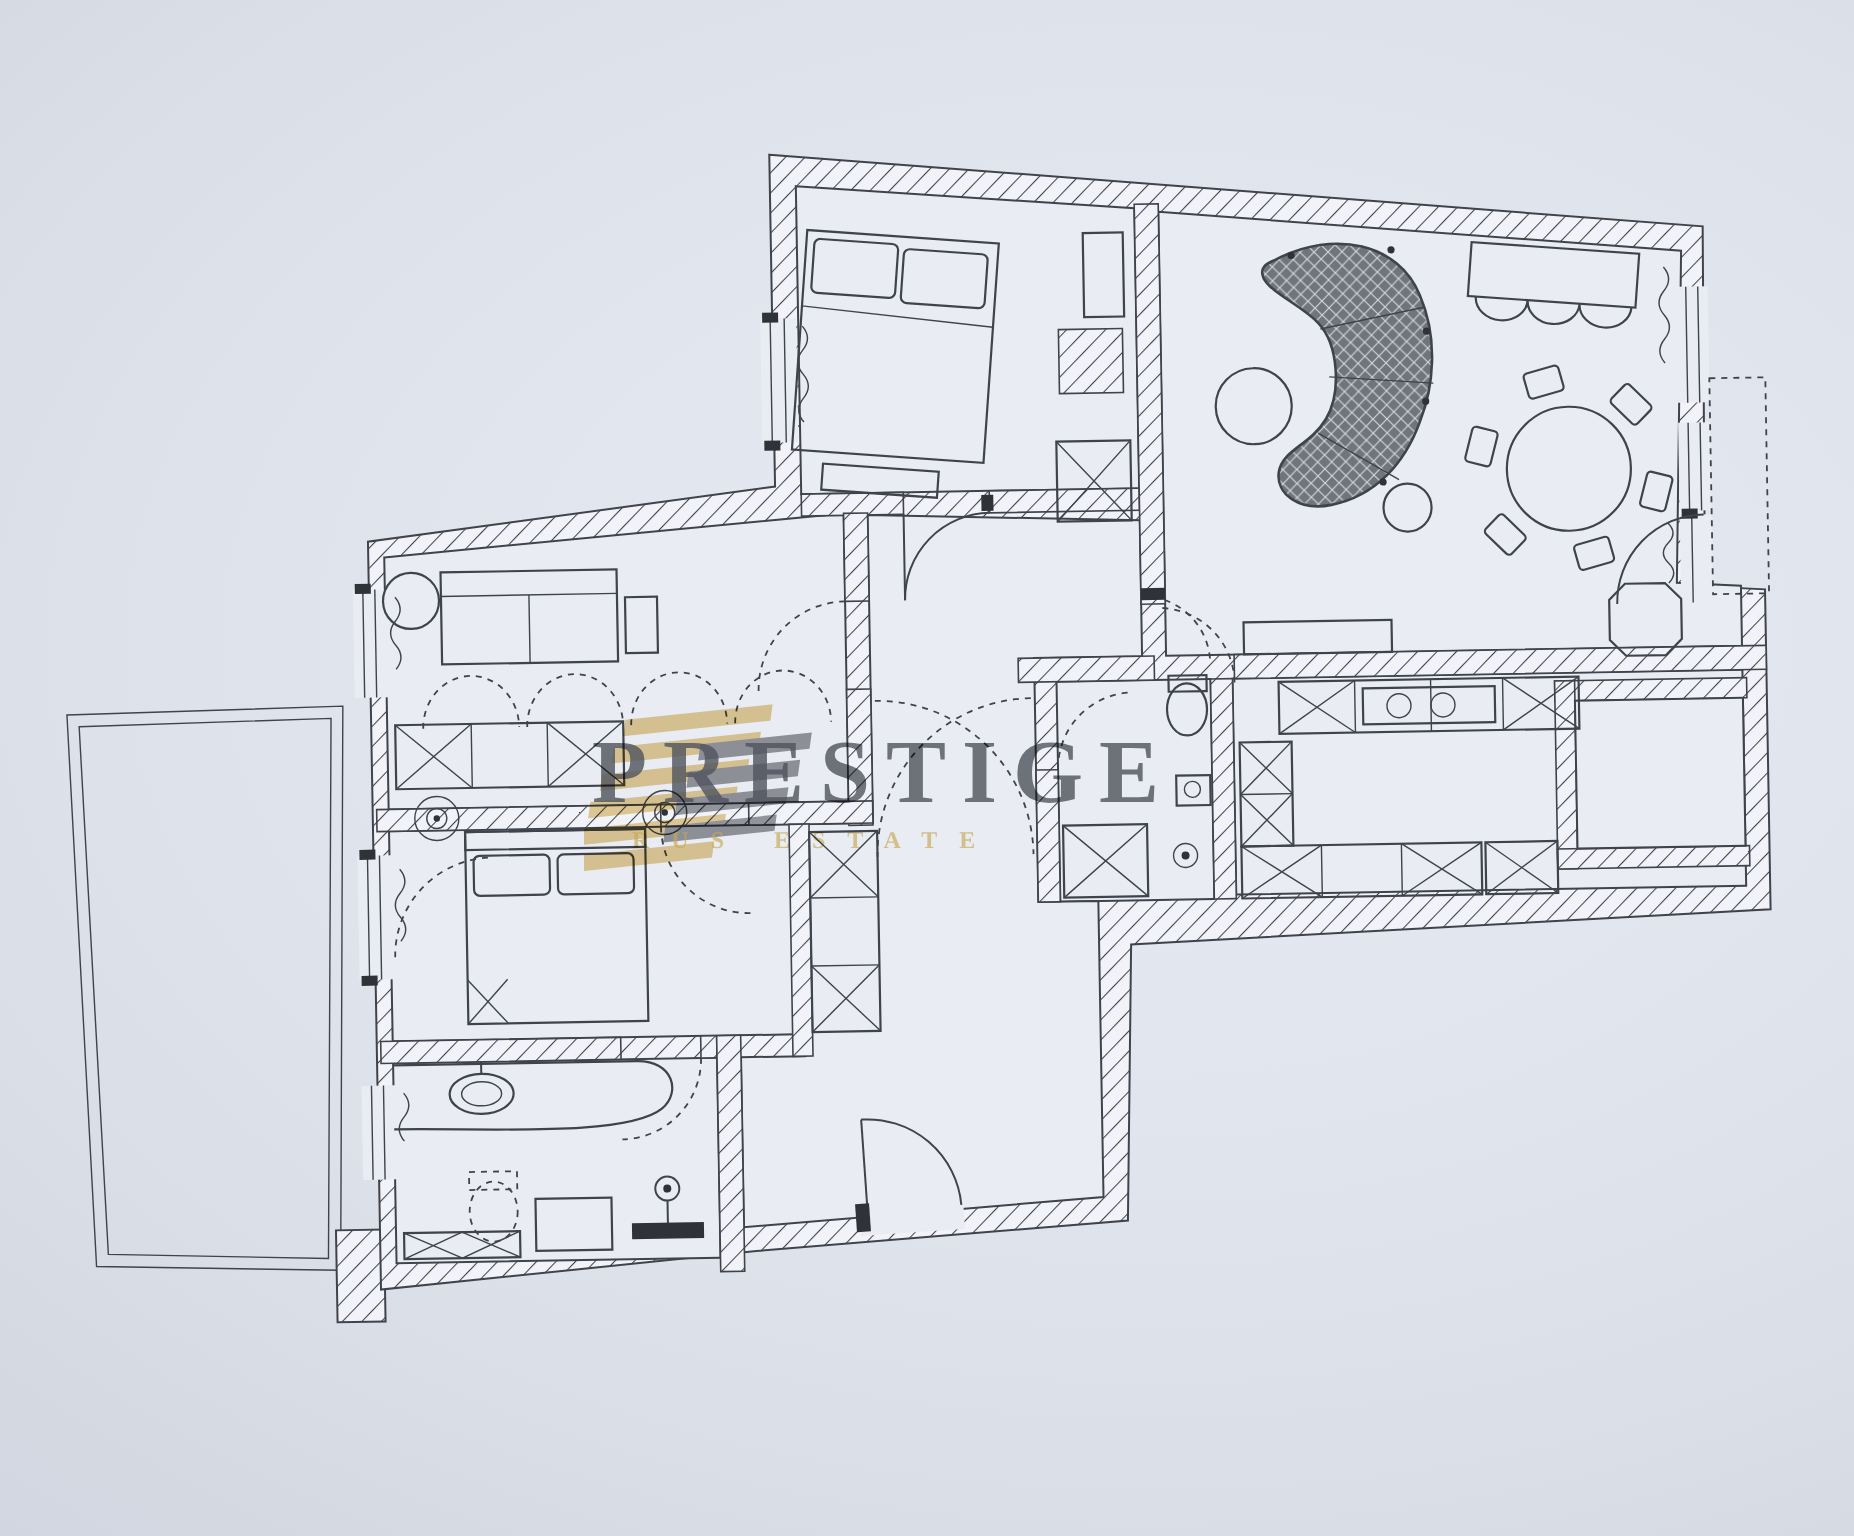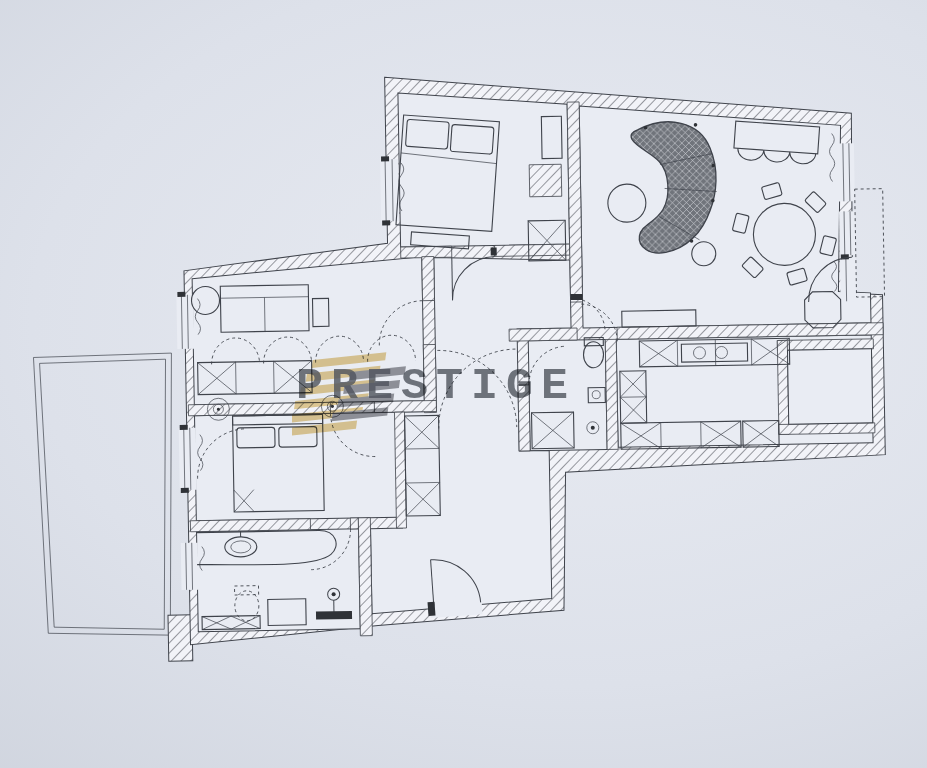--- a/index.html
+++ b/index.html
@@ -5,21 +5,21 @@
   :root{
     --background:#ccd1db; --paper:#e9ecf3; --wall_fill:#f2f3f8; --line:#3f434b;
     --dark:#2f3237; --sofa_fill:#70747b; --sofa_mesh:#d3d5da; --gold:#d9b659;
     --gold_soft:#e3c377; --brand_gray:#565a61;
   }
   *{margin:0;padding:0;box-sizing:border-box}
   html,body{width:927px;height:768px;overflow:hidden}
   .canvas{
     position:relative;width:927px;height:768px;
     background:radial-gradient(130% 105% at 62% 42%, #e8ebf2 0%, #dde1ea 45%, #ccd1db 85%, #c3c8d4 100%);
-    font-family:Liberation Mono, monospace;
+    font-family:Liberation Serif, serif;
   }
   svg{position:absolute;inset:0;display:block}
   .room{fill:var(--paper);stroke:var(--line);stroke-width:1}
   .wall{fill:url(#hatch);stroke:var(--line);stroke-width:1}
   .wallthin{fill:url(#hatch);stroke:var(--line);stroke-width:.8}
   .ln{stroke:var(--line);fill:none;stroke-width:1}
   .thin{stroke:var(--line);fill:none;stroke-width:.7}
   .dash{stroke:var(--line);fill:none;stroke-width:.9;stroke-dasharray:3 3}
   .dk{fill:var(--dark);stroke:none}
   .paperfill{fill:var(--paper);stroke:none}
@@ -357,16 +357,17 @@
       <g fill="#6a6d73">
         <rect x="66" y="22" width="56" height="8"></rect>
         <rect x="62" y="35" width="56" height="8"></rect>
         <rect x="58" y="48" width="56" height="8"></rect>
         <rect x="54" y="61" width="56" height="8"></rect>
       </g>
     </g>
   </svg>
   <div class="wm-text">
     <div class="wm-brand">PRESTIGE</div>
+    <div class="wm-subtitle">RUS ESTATE</div>
   </div>
 </div>
 
 </div>
 
 </body></html>

